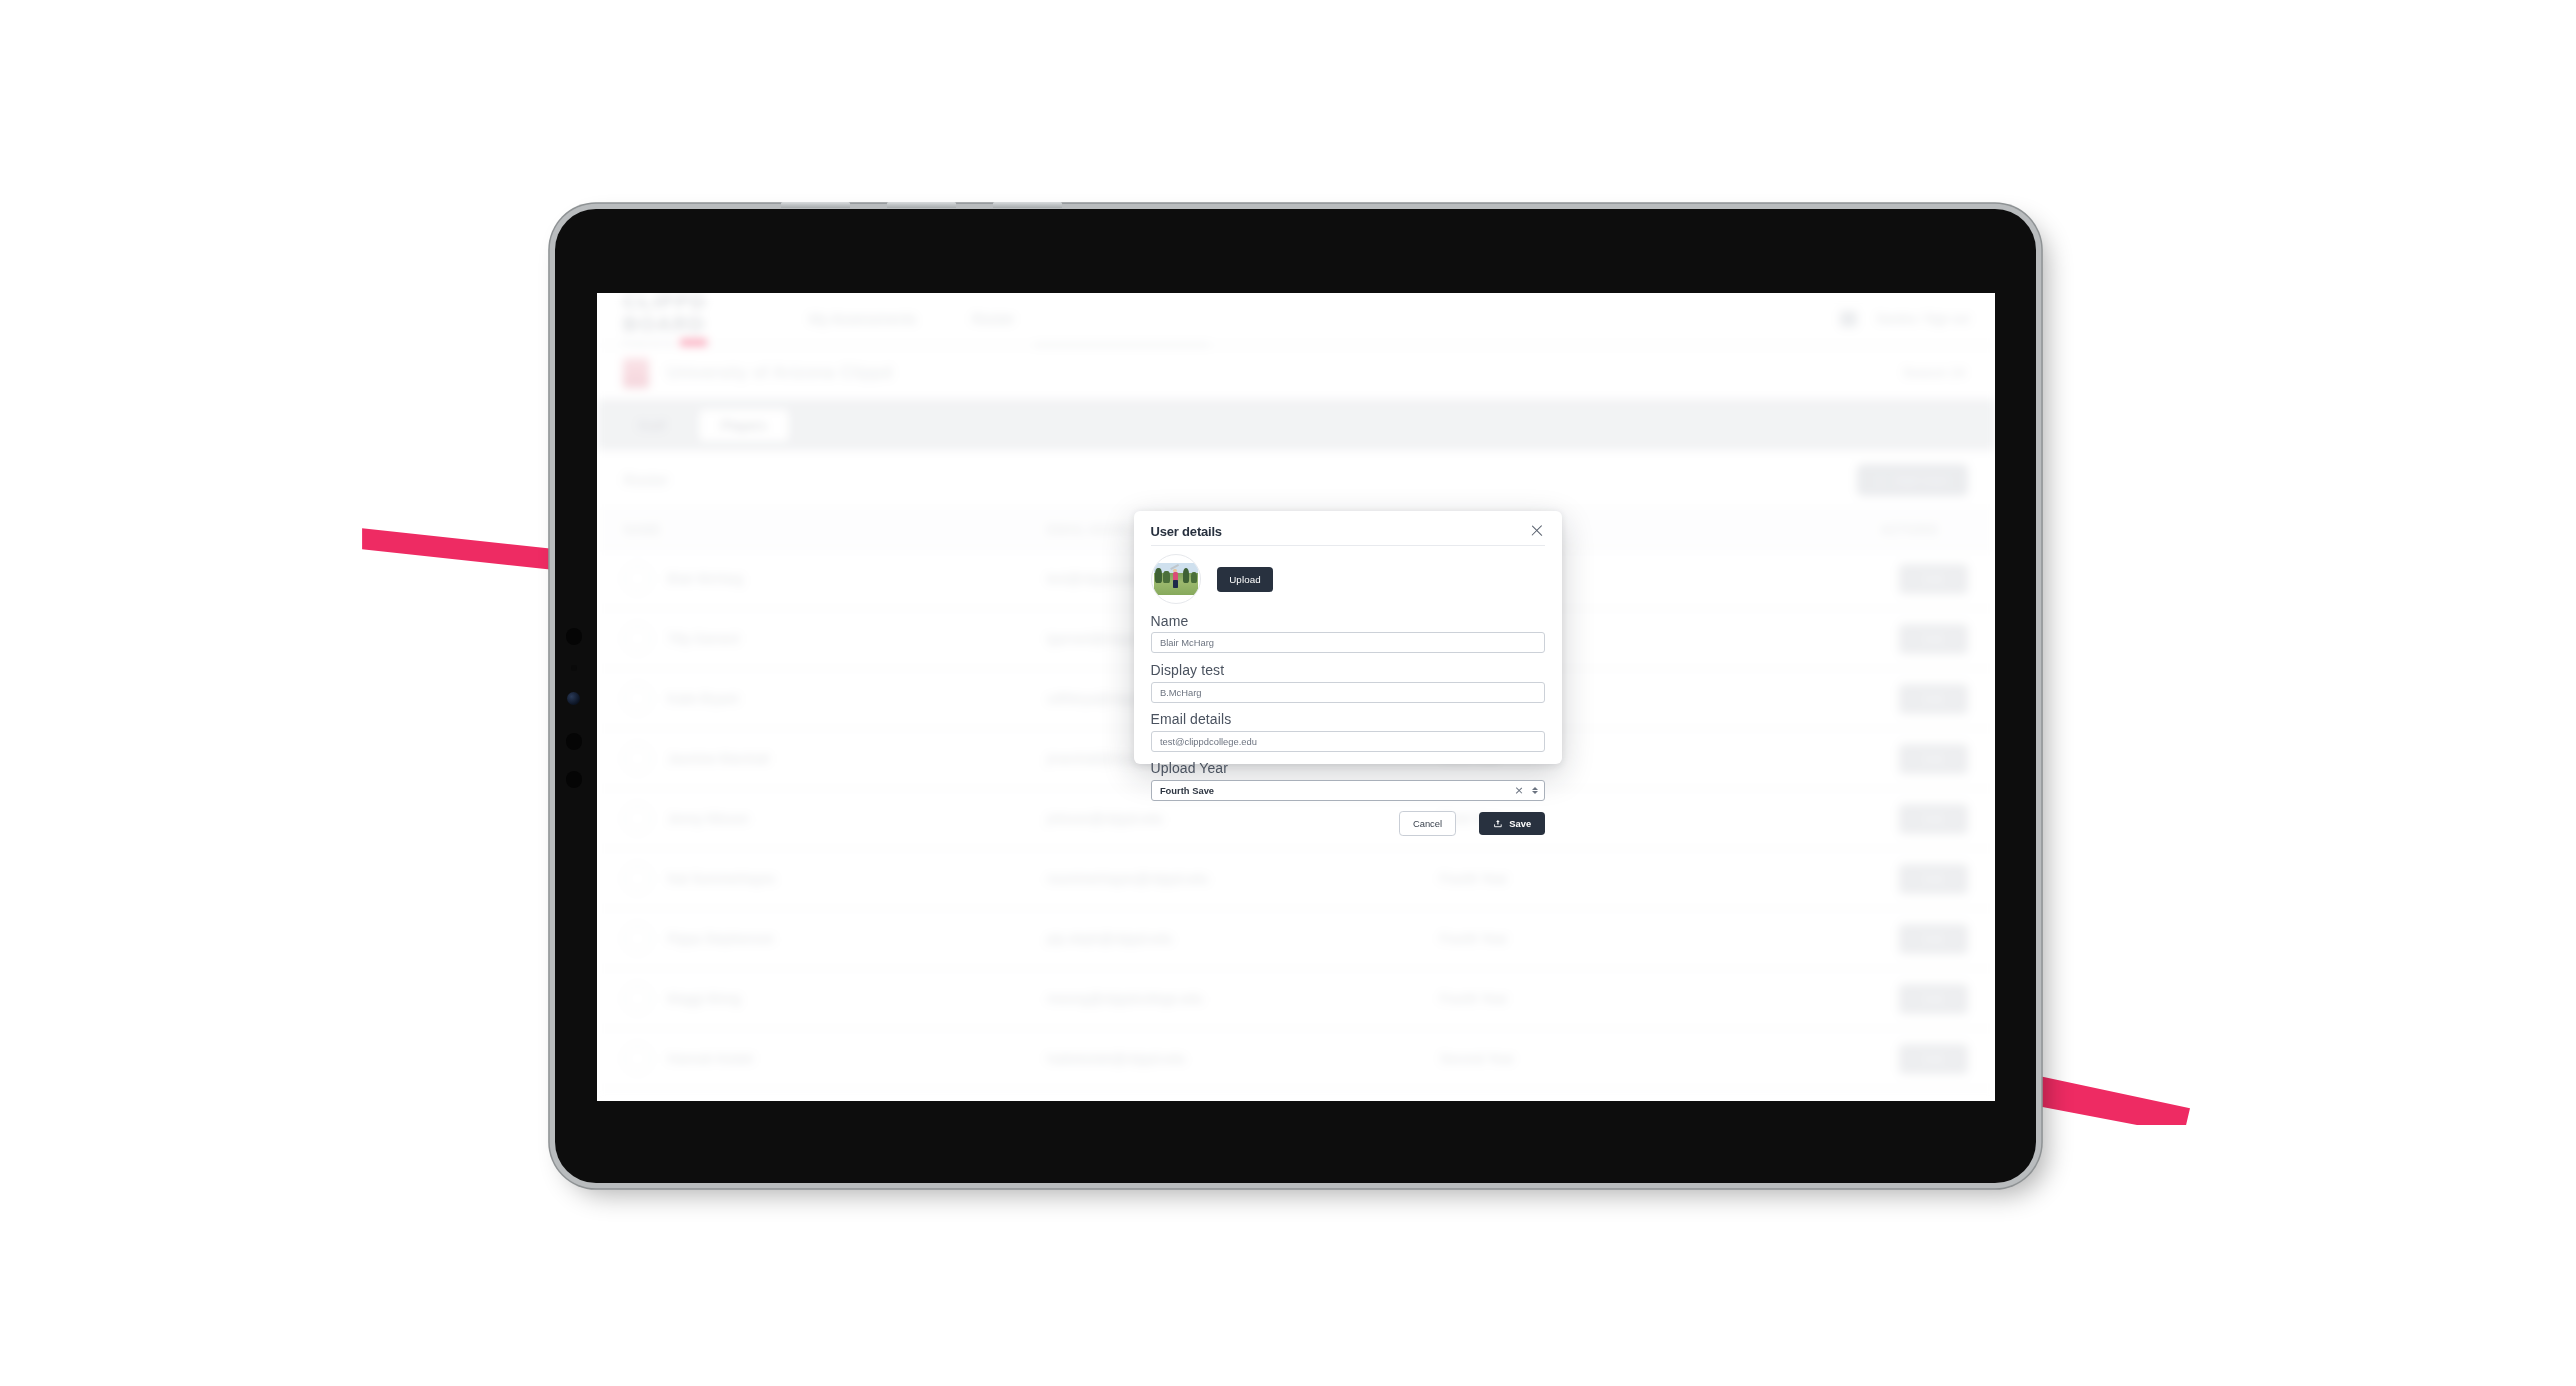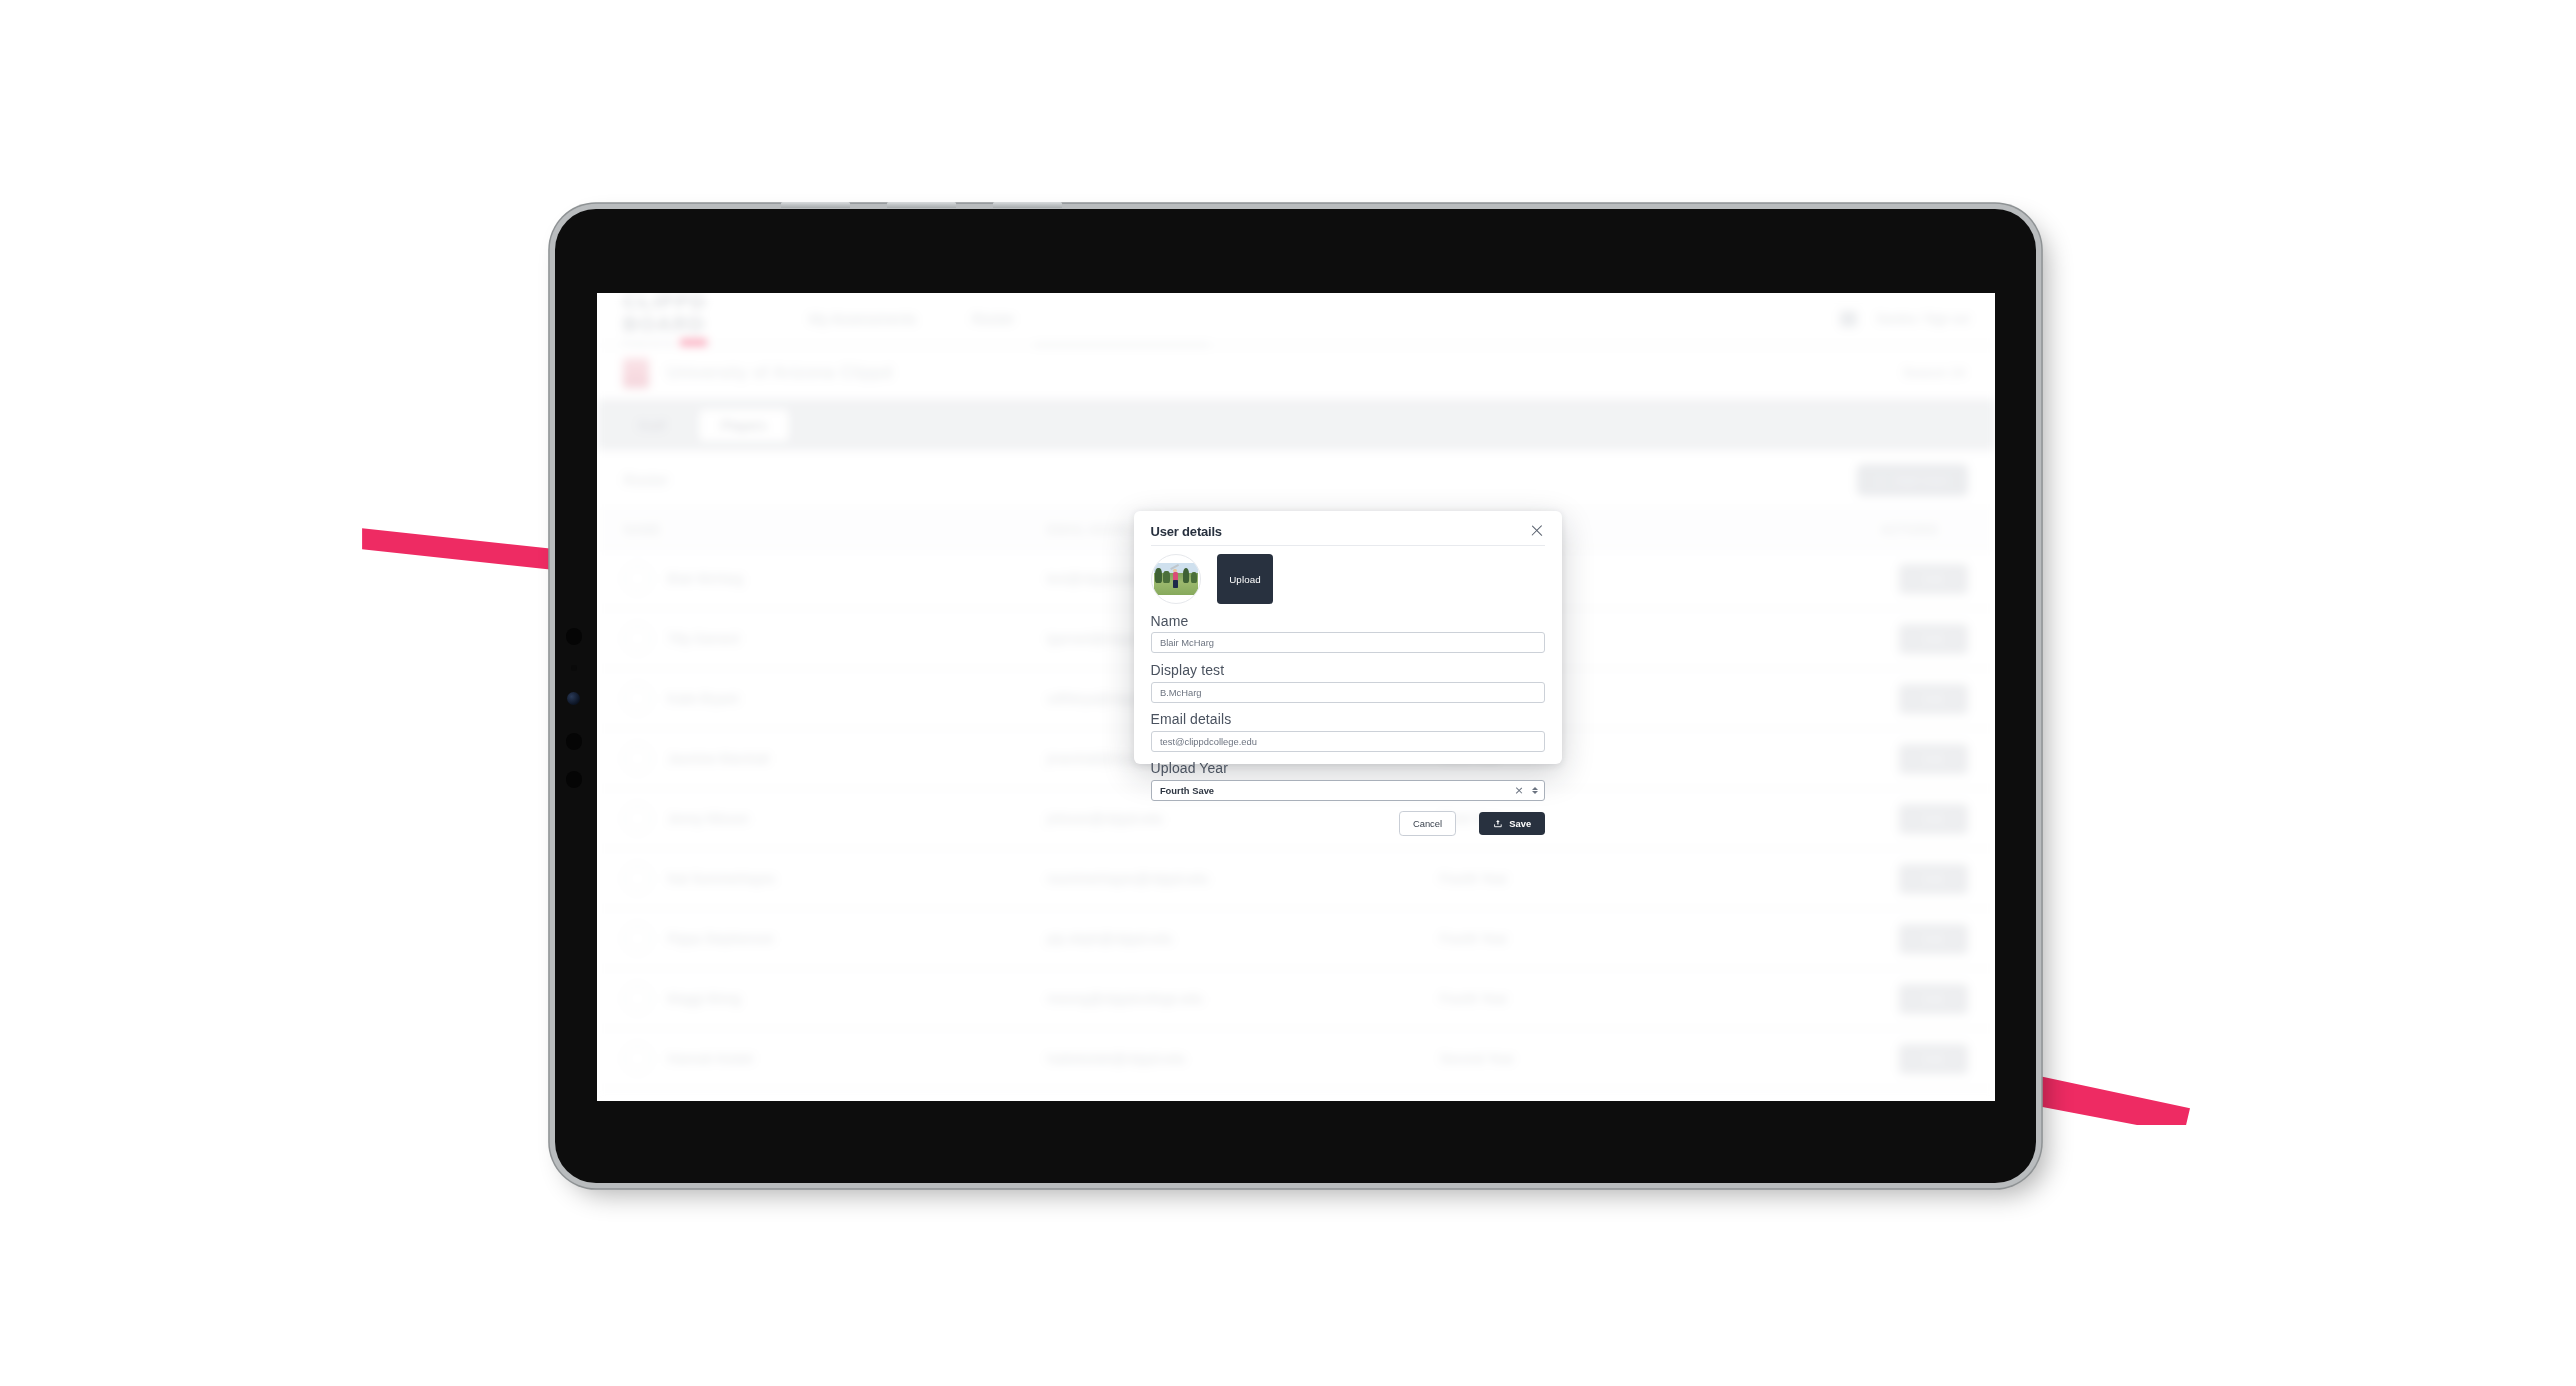--- a/index.html
+++ b/index.html
@@ -203,21 +203,21 @@
   #modal-close {
     width: 16.6px; height:16.6px; position:relative; cursor:pointer; margin-top:-1.5px;
   }
   #modal-close::before, #modal-close::after {
     content:""; position:absolute; left: 1.5px; top: 7.5px;
     width: 13.6px; height: 1.4px; background:#59616e; border-radius:1.5px;
   }
   #modal-close::before { transform: rotate(45deg); }
   #modal-close::after  { transform: rotate(-45deg); }
 
-  #photo-row { display:flex; margin-top: 8.3px; gap: 16.6px; }
+  #photo-row { display:flex; align-items:center; margin-top: 8.3px; gap: 16.6px; }
   #avatar {
     width: 50px; height: 50px; border-radius: 50%;
     border: 1.1px solid #e6e8ec; overflow:hidden; flex:none;
     display:flex; align-items:center; justify-content:center;
     background:#fff;
   }
   #avatar-photo {
     width: 44px; height: 32px; position:relative; overflow:hidden;
     background: linear-gradient(#cfe0ee 0%, #cfe0ee 30%, #7fa05d 31%, #9cb96e 60%, #86a95c 100%);
   }

